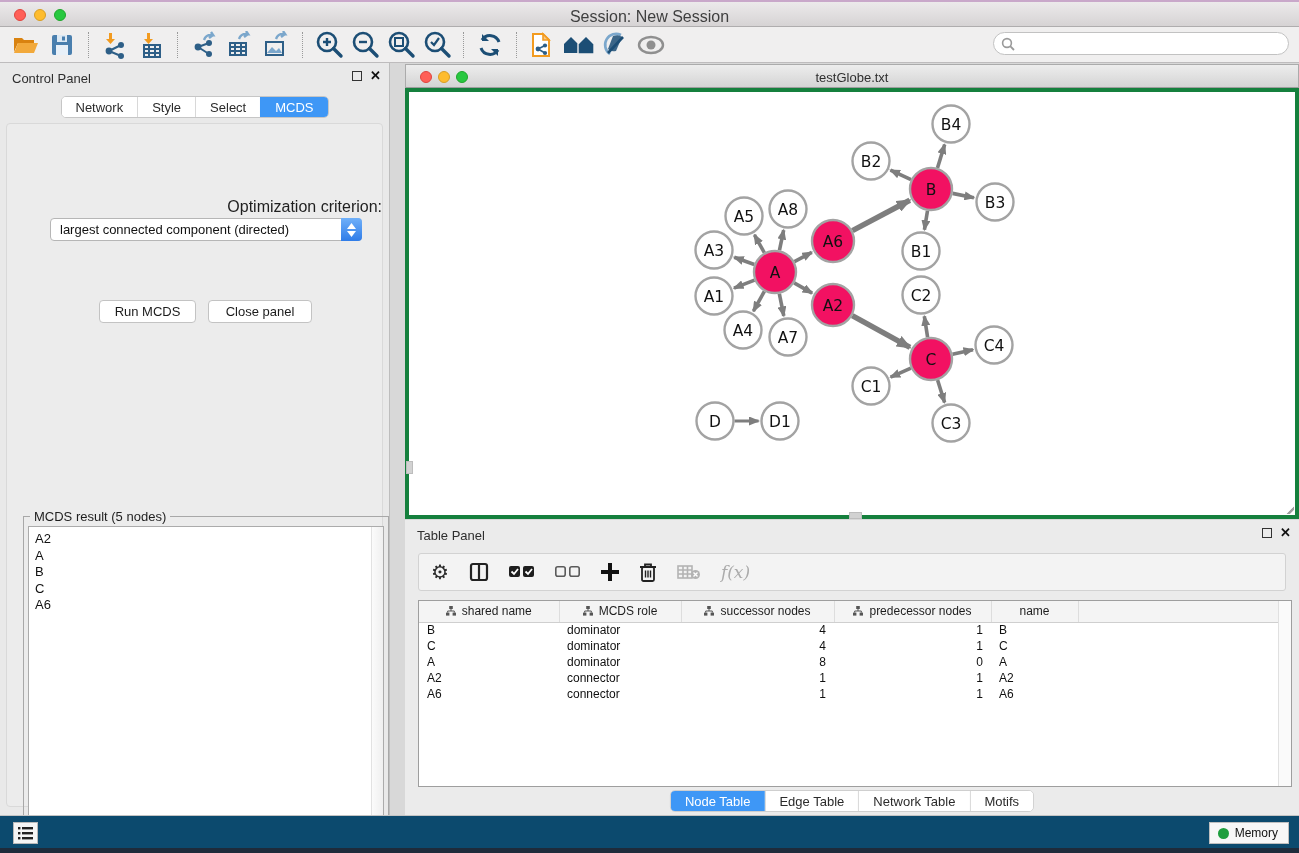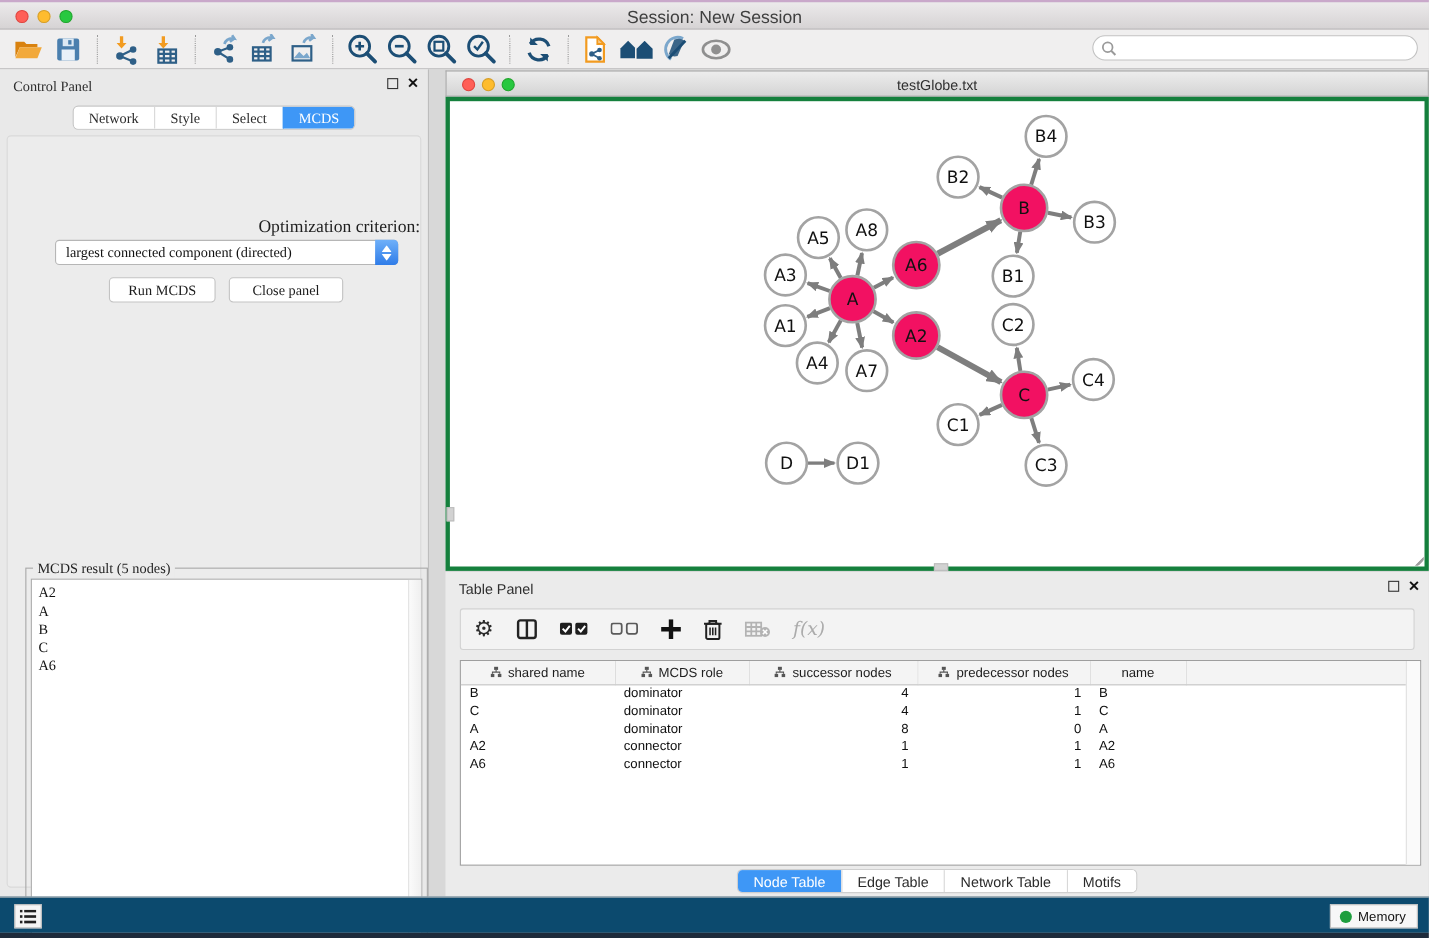--- a/index.html
+++ b/index.html
@@ -22,21 +22,21 @@
   .tb-icon { width:36px; height:30px; display:flex; align-items:center; justify-content:center; flex:0 0 auto; }
   .tb-sep { width:0; height:26px; border-left:1px dotted #9A9A9A; margin:0 8px; flex:0 0 auto; }
   .searchbox { position:absolute; right:10px; top:5px; width:296px; height:23px; background:#fff;
     border:1px solid #C2C2C2; border-radius:12px; display:flex; align-items:center; padding-left:7px; }
   .searchbox input { border:none; outline:none; flex:1; font-size:12px; background:transparent; margin-left:4px; }
 
   
   .workspace { position:absolute; left:0; top:63px; width:1299px; height:752px; background:#D8D8D8; }
 
   
-  .control-panel { position:absolute; left:0; top:0; width:390px; height:752px; background:#E9E9E9; border-right:1px solid #BDBDBD;font-family:Liberation Serif, serif; }
+  .control-panel { position:absolute; left:0; top:0; width:390px; height:752px; background:#E9E9E9; border-right:1px solid #BDBDBD; }
   .panel-header { position:relative; height:28px; }
   .panel-header .ph-title { position:absolute; left:12px; top:8px; font-size:13px; color:#2E2E2E; }
   .ph-icons { position:absolute; right:8px; top:8px; display:flex; gap:8px; align-items:center; }
   .float-btn { width:10px; height:10px; border:1.5px solid #333; display:inline-block; }
   .close-btn { font-size:13px; font-weight:bold; color:#111; line-height:10px; cursor:default; }
 
   .seg-tabs { position:absolute; left:50%; transform:translateX(-50%); top:33px; display:flex;
     border:1px solid #C6C6C6; border-radius:5px; overflow:hidden; background:#fff; height:22px; }
   .seg { padding:0 14px; line-height:21px; font-size:13px; color:#2B2B2B; border-left:1px solid #D8D8D8; background:#fff; }
   .seg:first-child { border-left:none; }
@@ -45,21 +45,21 @@
   .cp-card { position:absolute; left:6px; right:6px; top:60px; bottom:8px; background:#ECECEC;
     border:1px solid #D9D9D9; border-radius:4px; }
   .opt-label { position:absolute; left:0; right:0; top:74px; text-align:right; font-size:16px; color:#1F1F1F; }
   .combo { position:absolute; left:43px; top:94px; width:312px; height:23px; background:#fff;
     border:1px solid #B6B6B6; border-radius:4px; display:flex; align-items:center; }
   .combo .combo-text { flex:1; padding-left:9px; font-size:13px; color:#111; white-space:nowrap; overflow:hidden; }
   .combo .stepper { width:21px; height:23px; margin:-1px -1px -1px 0; border-radius:0 4px 4px 0;
     background:linear-gradient(#6FB0F9,#2F7CE8); display:flex; flex-direction:column; align-items:center; justify-content:center; gap:2px; }
   .stepper svg { display:block; }
   .btn { position:absolute; height:23px; background:#fff; border:1px solid #C3C3C3; border-radius:4px;
-    font-size:13px; color:#1C1C1C; text-align:center; line-height:21px; }
+    font-size:13px; color:#1C1C1C; text-align:center; line-height:21px;margin-top:48px; }
   .btn.run { left:92px; top:128px; width:97px; }
   .btn.closep { left:201px; top:128px; width:104px; }
 
   .groupbox { position:absolute; left:16px; top:392px; width:366px; height:346px; border:1px solid #A8A8A8; }
   .groupbox .gb-title { position:absolute; left:6px; top:-8px; background:#ECECEC; padding:0 4px; font-size:13px; color:#1E1E1E; }
   .gb-list { position:absolute; left:4px; right:4px; top:9px; bottom:5px; background:#fff; border:1px solid #ABABAB; overflow:hidden; }
   .gb-scroll { position:absolute; right:0; top:0; bottom:0; width:12px; background:linear-gradient(90deg,#FBFBFB,#EFEFEF); border-left:1px solid #E2E2E2; }
   .gb-list ul { list-style:none; padding:4px 0 0 6px; }
   .gb-list li { font-size:13px; line-height:16.5px; color:#111; }
 

